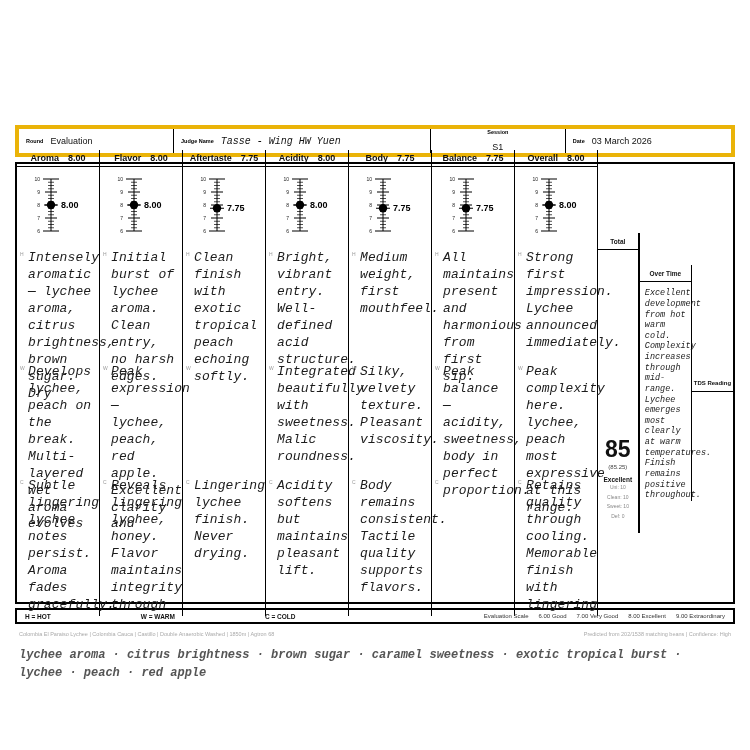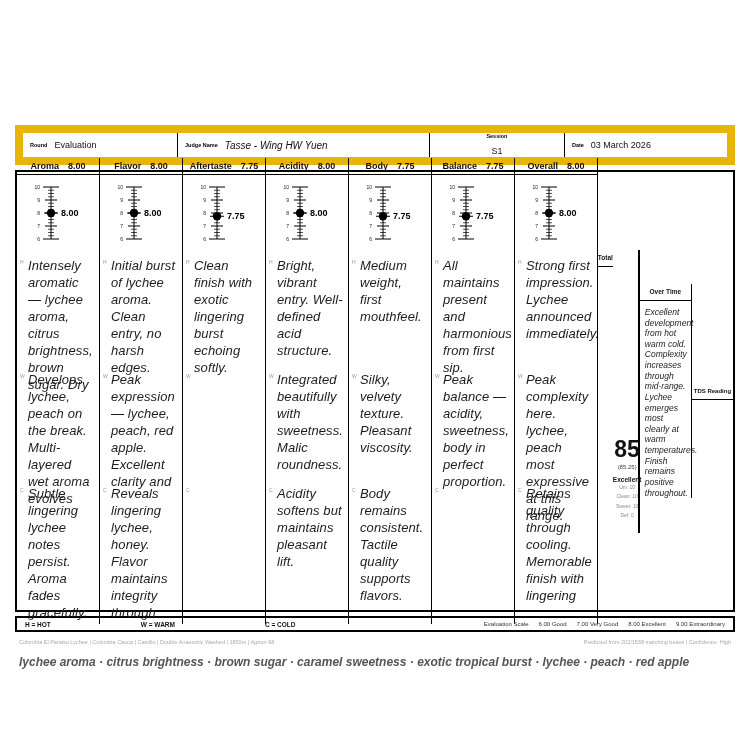--- a/index.html
+++ b/index.html
@@ -1,42 +1,42 @@
 <!DOCTYPE html>
 <html><head>
 <meta charset="utf-8">
 <style>
   html,body{margin:0;padding:0;background:#fff;}
   body{width:750px;height:750px;font-family:"Liberation Sans",sans-serif;color:#111;overflow:hidden;}
   .page{padding:125px 15px 0 15px;box-sizing:border-box;}
-  .hand{font-family:Liberation Sans, sans-serif;font-style:italic;color:#1c1c1c;}
+  .hand{font-family:Liberation Mono, monospace;font-style:italic;color:#1c1c1c;}
 
   
-  .meta-bar{display:flex;border:8px solid #eab308;height:24px;align-items:stretch;margin-bottom:5px;}
+  .meta-bar{display:flex;border:4px solid #eab308;height:24px;align-items:stretch;margin-bottom:5px;}
   .meta-cell{display:flex;align-items:center;gap:7px;padding:0 7px;border-right:1.2px solid #000;}
   .meta-cell:last-child{border-right:none;flex:1;}
   .meta-label{font-size:5.5px;font-weight:bold;color:#000;}
   .meta-value{font-size:9px;color:#111;}
   .m-round{width:140px;}
   .m-judge{flex:1.6;}
   .m-session{width:120px;flex-direction:column;}
   .m-date{width:118px;}
   .judge-value{font-size:10px;}
 
   
   .main-table{display:flex;border:2px solid #000;height:438px;align-items:center;}
   .attr-col{width:83px;border-right:1.2px solid #000;display:flex;flex-direction:column;box-sizing:border-box;}
   .col-header{height:16px;border-bottom:1.2px solid #000;display:flex;align-items:center;justify-content:center;gap:9px;font-size:9px;font-weight:bold;flex:none;}
   .scale-box{height:78px;flex:none;display:flex;justify-content:center;padding-top:5px;box-sizing:border-box;}
   .comment-cell{height:114px;flex:none;position:relative;padding:5px 4px 2px 11px;box-sizing:border-box;}
   .comment-cell.last{flex:1;}
   .row-marker{position:absolute;left:3px;top:6px;font-size:5px;color:#999;}
   .comment-text{font-size:13px;line-height:1.3;letter-spacing:0.1px;}
 
-  .total-col{width:43px;border-left:1px solid #000;border-right:2px solid #000;margin-left:-1.2px;display:flex;flex-direction:row;box-sizing:border-box;}
+  .total-col{width:43px;border-left:1px solid #000;border-right:2px solid #000;margin-left:-1.2px;display:flex;flex-direction:column;box-sizing:border-box;}
   .total-col .col-header{font-size:6.5px;}
   .total-body{flex:1;display:flex;flex-direction:column;align-items:center;}
   .total-score-block{margin-top:188px;text-align:center;}
   .total-score{font-size:23px;font-weight:bold;line-height:1;}
   .total-detail{font-size:6px;color:#444;margin-top:3px;}
   .total-grade{font-size:6.5px;font-weight:bold;margin-top:6px;}
   .total-extras{margin-top:auto;margin-bottom:12px;text-align:center;}
   .total-extras div{font-size:5px;color:#888;line-height:1.9;}
 
   .overtime-col{width:52px;border-right:1.2px solid #000;display:flex;flex-direction:column;box-sizing:border-box;}
@@ -214,27 +214,28 @@
               <line x1="23" y1="49.25" x2="29" y2="49.25" stroke="#000" stroke-width="0.7"></line>
               <line x1="23" y1="52.5" x2="29" y2="52.5" stroke="#000" stroke-width="0.7"></line>
               <line x1="23" y1="55.75" x2="29" y2="55.75" stroke="#000" stroke-width="0.7"></line>
               <line x1="19" y1="36.25" x2="33" y2="36.25" stroke="#000" stroke-width="1"></line>
               <circle cx="26" cy="36.25" r="4.2" fill="#000"></circle>
               <text x="36" y="39.25" font-size="9" font-weight="bold" fill="#000" font-family="Liberation Sans, sans-serif">7.75</text>
             </svg>
           </div>
     <div class="comment-cell">
       <span class="row-marker">H</span>
-      <div class="comment-text hand">Clean finish with exotic lingering burst echoing softly.</div>
-    </div>
-    <div class="comment-cell">
-      <span class="row-marker">W</span>
-    </div>
-    <div class="comment-cell last">
-      <span class="row-marker">C</span>
+      <div class="comment-text hand">Clean finish with exotic tropical peach echoing softly.</div>
+    </div>
+    <div class="comment-cell">
+      <span class="row-marker">W</span>
+    </div>
+    <div class="comment-cell last">
+      <span class="row-marker">C</span>
+      <div class="comment-text hand">Lingering lychee finish. Never drying.</div>
     </div>
   </div>
 
   <div class="attr-col">
     <div class="col-header">
       <span>Acidity</span>
       <span>8.00</span>
     </div>
     <div class="scale-box">
             <svg width="66" height="70" viewBox="0 0 66 70" xmlns="http://www.w3.org/2000/svg">

